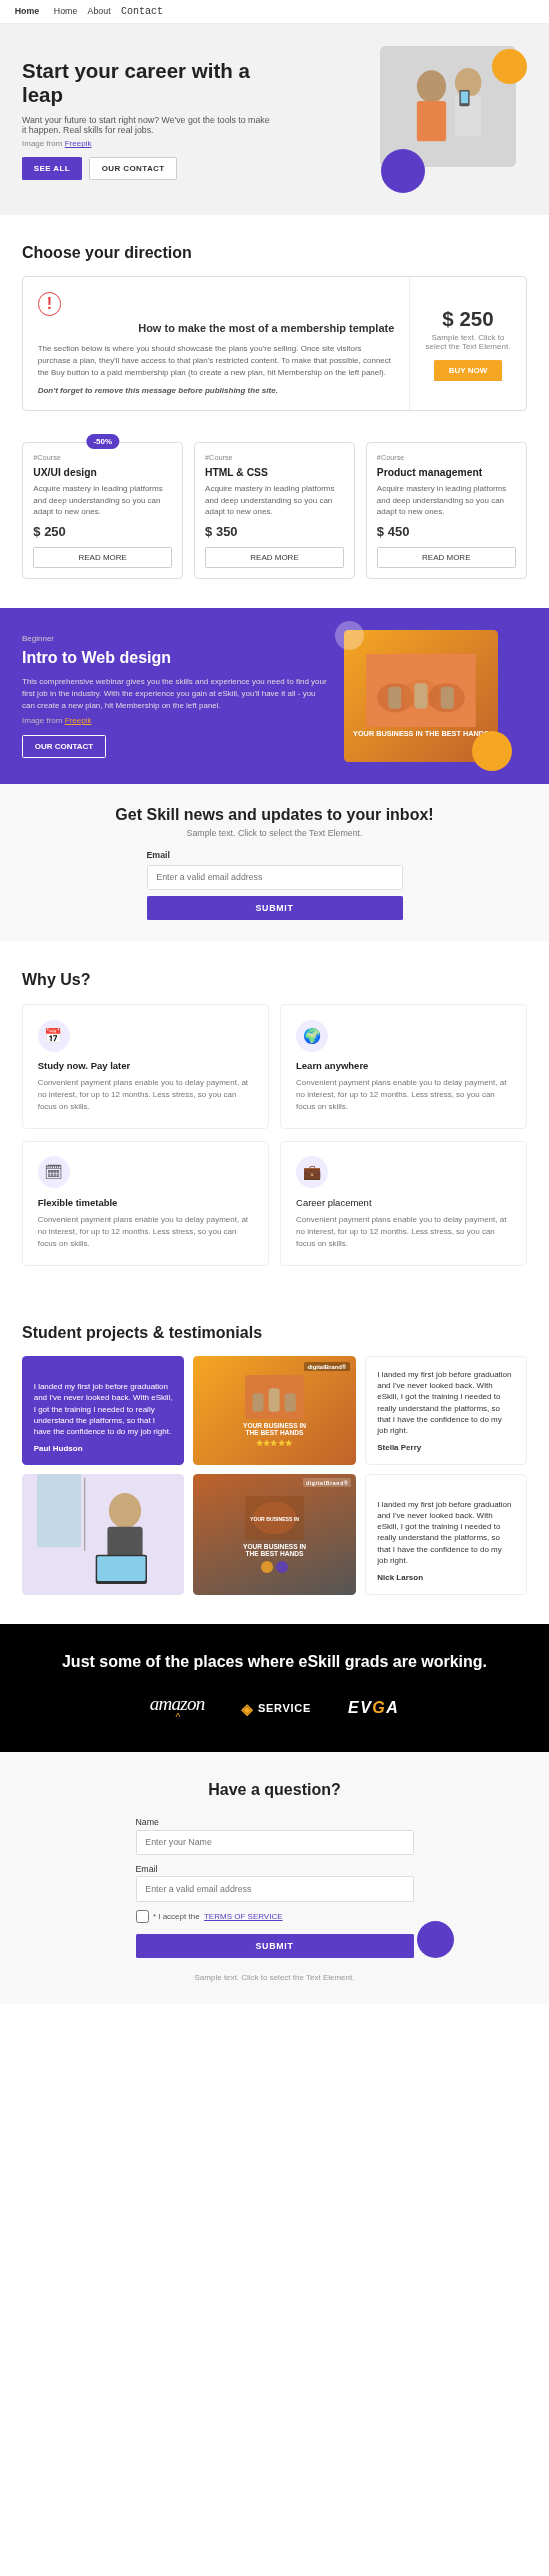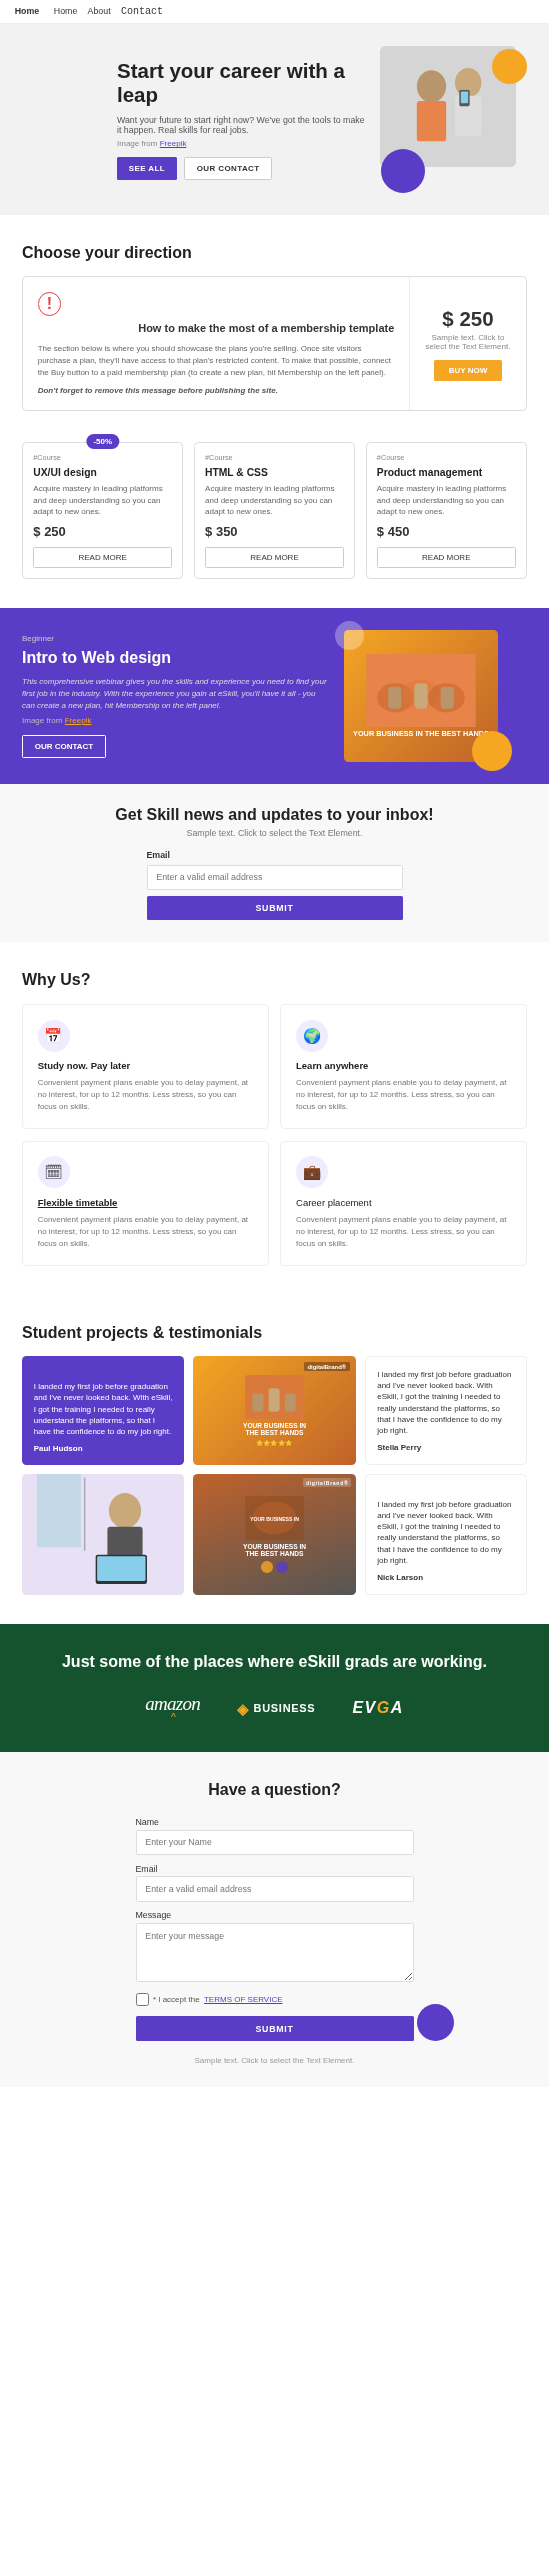--- a/index.html
+++ b/index.html
@@ -10,21 +10,21 @@
 
 <header style="background:#fff; padding:5.9px 14.7px; display:flex; align-items:center; gap:14.7px; border-bottom:0.7px solid #eee;">
   <span style="font-size:8.8px; font-weight:bold; color:#333;">Home</span>
   <nav style="display:flex; gap:10.3px;" id="header-nav">
       <a href="#" style="font-size: 8.8px; color: rgb(51, 51, 51); text-decoration: none;">Home</a>
       <a href="#" style="font-size: 8.8px; color: rgb(51, 51, 51); text-decoration: none;">About</a>
       <a href="#" style="font-size: 10px; color: rgb(51, 51, 51); text-decoration: none; font-family: Liberation Mono, monospace;">Contact</a>
     </nav>
 </header>
 
-<section style="background:#f2f2f2; padding:22px; display:flex; align-items:center; justify-content:flex-end; position:relative; min-height:147px;">
+<section style="background:#f2f2f2; padding:22px; display:flex; align-items:center; justify-content:space-between; position:relative; min-height:147px;">
   <div style="flex:1; max-width:249px;">
     <h1 style="font-size:20.5px; font-weight:bold; color:#222; line-height:1.2; margin-bottom:7.3px;">Start your career with a leap</h1>
     <p style="font-size:8.8px; color:#555; margin-bottom:4.4px;">Want your future to start right now? We've got the tools to make it happen. Real skills for real jobs.</p>
     <p style="font-size:8px; color:#888; margin-bottom:8.8px;">
       <span>Image from</span>
       <a href="#" style="color:#5a3cc7;">Freepik</a>
     </p>
     <div style="display:flex; gap:7.3px;">
       <button style="background:#5a3cc7; color:#fff; border:none; padding:5.9px 11.7px; font-size:8px; cursor:pointer; border-radius:1.5px; font-weight:bold; letter-spacing:0.4px;">SEE ALL</button>
       <button style="background:#fff; color:#333; border:0.7px solid #ccc; padding:5.9px 11.7px; font-size:8px; cursor:pointer; border-radius:1.5px; font-weight:bold; letter-spacing:0.4px;">OUR CONTACT</button>
@@ -93,21 +93,21 @@
     <div style="font-size:13px; font-weight:bold; color:#333; margin-bottom:7.3px;">$ 450</div>
     <button style="display:block; width:100%; border:0.7px solid #ccc; background:#fff; color:#333; text-align:center; padding:5.1px 0; font-size:8px; cursor:pointer; border-radius:1.5px;">READ MORE</button>
   </div>
     </div>
 </section>
 
 <section style="background:#5a3cc7; padding:22px; display:flex; gap:14.7px; align-items:center;">
   <div style="flex:1; color:#fff;">
     <div style="font-size:8px; color:#ccc; margin-bottom:5.9px;">Beginner</div>
     <h2 style="font-size:16px; font-weight:bold; margin-bottom:8.8px;">Intro to Web design</h2>
-    <p style="font-size:8px; color:#ddd; line-height:1.5; margin-bottom:4.4px;font-style:italic;">This comprehensive webinar gives you the skills and experience you need to find your first job in the industry. With the experience you gain at eSkill, you'll have it all - you can create a new plan, hit Membership on the left panel.</p>
+    <p style="font-size:8px; color:#ddd; line-height:1.5; margin-bottom:4.4px;">This comprehensive webinar gives you the skills and experience you need to find your first job in the industry. With the experience you gain at eSkill, you'll have it all - you can create a new plan, hit Membership on the left panel.</p>
     <p style="font-size:8px; color:#bbb; margin-bottom:10.3px;">
       <span>Image from</span>
       <a href="#" style="color:#f5a623;">Freepik</a>
     </p>
     <button style="background:transparent; color:#fff; border:1.5px solid #fff; padding:5.9px 11.7px; font-size:8px; cursor:pointer; border-radius:1.5px; font-weight:bold;">OUR CONTACT</button>
   </div>
   <div style="width:183px; position:relative; flex-shrink:0;">
     <div style="width:154px; height:132px; background:#fff; border-radius:4.4px; overflow:hidden;">
       <div style="width:100%; height:100%; background:linear-gradient(135deg, #f5a623 0%, #c0622a 100%); display:flex; flex-direction:column; align-items:center; justify-content:center; color:#fff; font-size:8.8px; font-weight:bold; text-align:center; padding:7.3px;">
 
@@ -147,21 +147,21 @@
     <h4 style="font-size:9.5px; font-weight:bold; color:#222; margin-bottom:5.9px;">Study now. Pay later</h4>
     <p style="font-size:8px; color:#777; line-height:1.5;">Convenient payment plans enable you to delay payment, at no interest, for up to 12 months. Less stress, so you can focus on skills.</p>
   </div>
       <div style="border: 0.7px solid rgb(238, 238, 238); border-radius: 4.4px; padding: 14.7px;">
     <div style="width:32px; height:32px; border-radius:50%; background:#f0ecff; display:flex; align-items:center; justify-content:center; margin-bottom:8.8px; font-size:14.7px;">🌍</div>
     <h4 style="font-size:9.5px; font-weight:bold; color:#222; margin-bottom:5.9px;">Learn anywhere</h4>
     <p style="font-size:8px; color:#777; line-height:1.5;">Convenient payment plans enable you to delay payment, at no interest, for up to 12 months. Less stress, so you can focus on skills.</p>
   </div>
       <div style="border: 0.7px solid rgb(238, 238, 238); border-radius: 4.4px; padding: 14.7px;">
     <div style="width:32px; height:32px; border-radius:50%; background:#f0ecff; display:flex; align-items:center; justify-content:center; margin-bottom:8.8px; font-size:14.7px;">🗓</div>
-    <h4 style="font-size:9.5px; font-weight:bold; color:#222; margin-bottom:5.9px;text-decoration:underline;">Flexible timetable</h4>
+    <h4 style="font-size:9.5px; font-weight:bold; color:#222; margin-bottom:5.9px;">Flexible timetable</h4>
     <p style="font-size:8px; color:#777; line-height:1.5;">Convenient payment plans enable you to delay payment, at no interest, for up to 12 months. Less stress, so you can focus on skills.</p>
   </div>
       <div style="border: 0.7px solid rgb(238, 238, 238); border-radius: 4.4px; padding: 14.7px;">
     <div style="width:32px; height:32px; border-radius:50%; background:#f0ecff; display:flex; align-items:center; justify-content:center; margin-bottom:8.8px; font-size:14.7px;">💼</div>
     <h4 style="font-size:9.5px; font-weight:normal; color:#222; margin-bottom:5.9px;">Career placement</h4>
     <p style="font-size:8px; color:#777; line-height:1.5;">Convenient payment plans enable you to delay payment, at no interest, for up to 12 months. Less stress, so you can focus on skills.</p>
   </div>
     </div>
 </section>
 
@@ -223,52 +223,48 @@
         </div>
       </div>
     </div>
     <div style="border:0.7px solid #eee; padding:11.7px; border-radius:4.4px; min-height:117px; display:flex; flex-direction:column; justify-content:flex-end;">
       <p style="font-size:8px; color:#333; line-height:1.4; margin-bottom:7.3px;">I landed my first job before graduation and I've never looked back. With eSkill, I got the training I needed to really understand the platforms, so that I have the confidence to do my job right.</p>
       <span style="font-size:8px; font-weight:bold; color:#333;">Nick Larson</span>
     </div>
   </div>
 </section>
 
-<section style="background:#14532d; padding:29px 22px; text-align:center;">
+<section style="background:#000000; padding:29px 22px; text-align:center;">
   <h2 style="font-size:16px; font-weight:bold; color:#fff; margin-bottom:22px;">Just some of the places where eSkill grads are working.</h2>
   <div style="display:flex; align-items:center; justify-content:center; gap:37px;">
     <div style="color:#fff; text-align:center;">
       <div style="font-size:19px; font-weight:normal; font-style:italic; letter-spacing:-0.7px; font-family:Georgia,serif;">amazon</div>
       <div style="font-size:10.3px; color:#f5a623; margin-top:-2.9px; letter-spacing:4.4px; margin-left:5.9px;">^</div>
     </div>
     <div style="color:#fff; font-size:11px; font-weight:bold; letter-spacing:0.7px; display:flex; align-items:center; gap:4.4px;">
       <span style="color:#f5a623; font-size:14.7px;">◈</span>
-      <span>BUSINESS</span>
+      <span>SERVICE</span>
     </div>
     <div style="color:#fff; font-size:16px; font-weight:bold; font-style:italic; letter-spacing:1.5px;">
       EV<span style="color:#f5a623;">G</span>A
     </div>
   </div>
 </section>
 
 <section style="padding:29px 32px 22px; text-align:center; background:#f8f8f8;">
   <h2 style="font-size:16px; font-weight:bold; color:#222; margin-bottom:17.6px;">Have a question?</h2>
   <div style="max-width:278px; margin:0 auto; text-align:left; position:relative;">
     <div style="margin-bottom:8.8px;">
       <label style="display:block; font-size:8.8px; color:#333; margin-bottom:2.9px;">Name</label>
       <input type="text" style="width: 100%; padding: 6.6px 8.8px; border: 0.7px solid rgb(221, 221, 221); border-radius: 1.5px; font-size: 8.8px;" placeholder="Enter your Name">
     </div>
     <div style="margin-bottom:8.8px;">
       <label style="display:block; font-size:8.8px; color:#333; margin-bottom:2.9px;">Email</label>
       <input type="email" style="width: 100%; padding: 6.6px 8.8px; border: 0.7px solid rgb(221, 221, 221); border-radius: 1.5px; font-size: 8.8px;" placeholder="Enter a valid email address">
     </div>
-    <div style="margin-bottom:8.8px;">
-      <label style="display:block; font-size:8.8px; color:#333; margin-bottom:2.9px;">Message</label>
-      <textarea style="width: 100%; padding: 6.6px 8.8px; border: 0.7px solid rgb(221, 221, 221); border-radius: 1.5px; font-size: 8.8px; height: 59px; resize: vertical; font-family: Arial, sans-serif;" placeholder="Enter your message"></textarea>
-    </div>
     <div style="display:flex; align-items:center; gap:4.4px; margin-bottom:10.3px; font-size:8px; color:#555;">
       <input type="checkbox" style="">
       <span>* I accept the</span>
       <a href="#" style="color:#5a3cc7; text-decoration:underline;">TERMS OF SERVICE</a>
     </div>
     <button style="background:#5a3cc7; color:#fff; border:none; padding:7.3px 0; font-size:8.8px; cursor:pointer; border-radius:1.5px; font-weight:bold; width:100%; letter-spacing:0.7px;">SUBMIT</button>
     <div style="position:absolute; right:-40px; bottom:0; width:37px; height:37px; background:#5a3cc7; border-radius:50%;"></div>
   </div>
   <p style="margin-top:14.7px; font-size:8px; color:#999;">Sample text. Click to select the Text Element.</p>
 </section>

